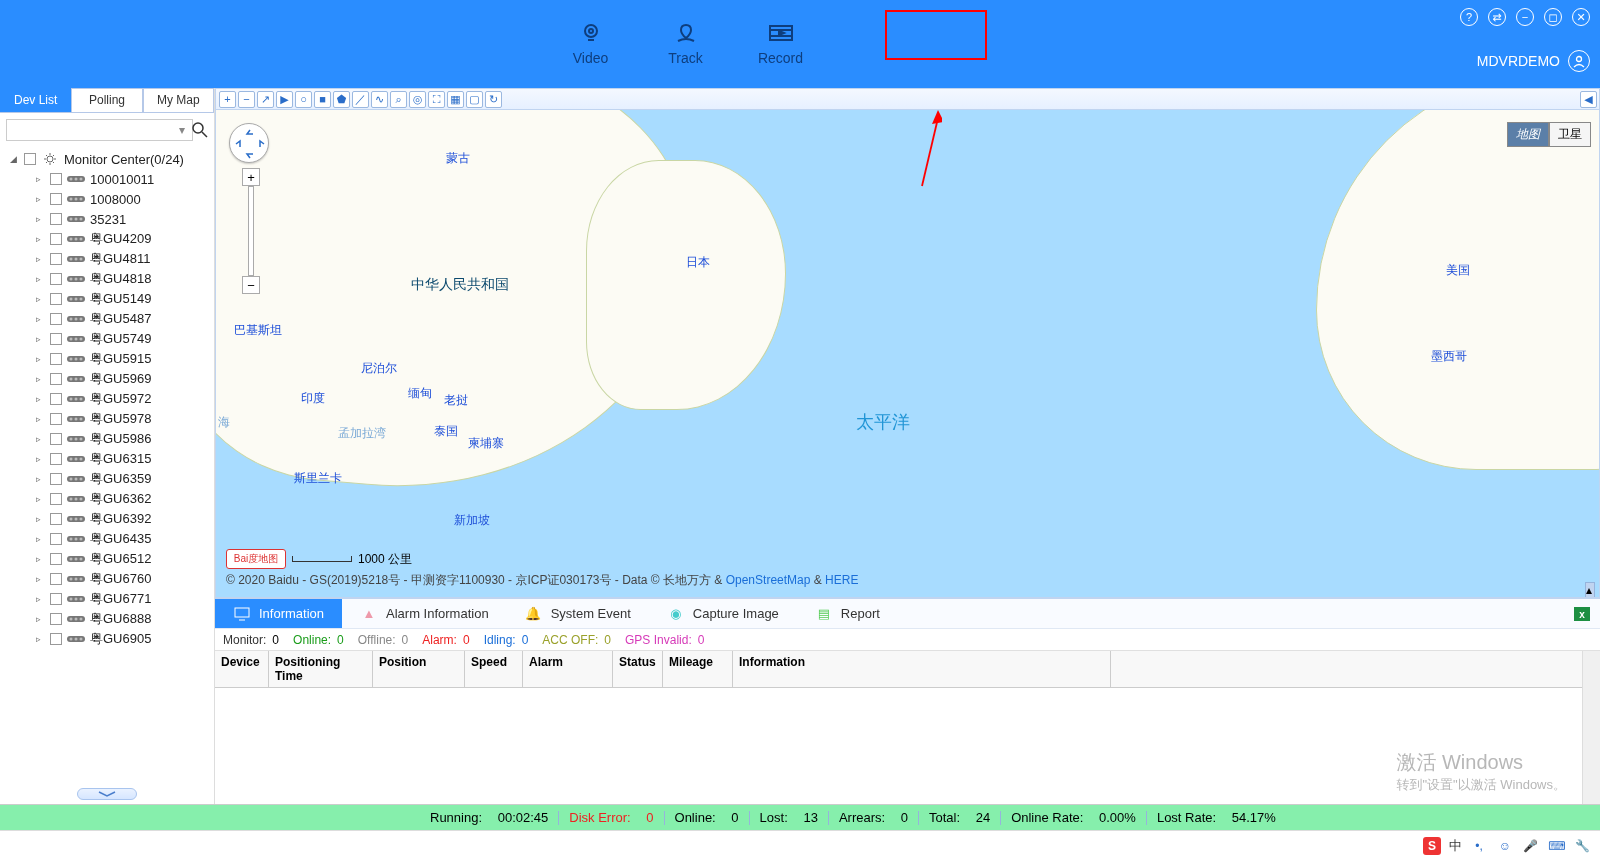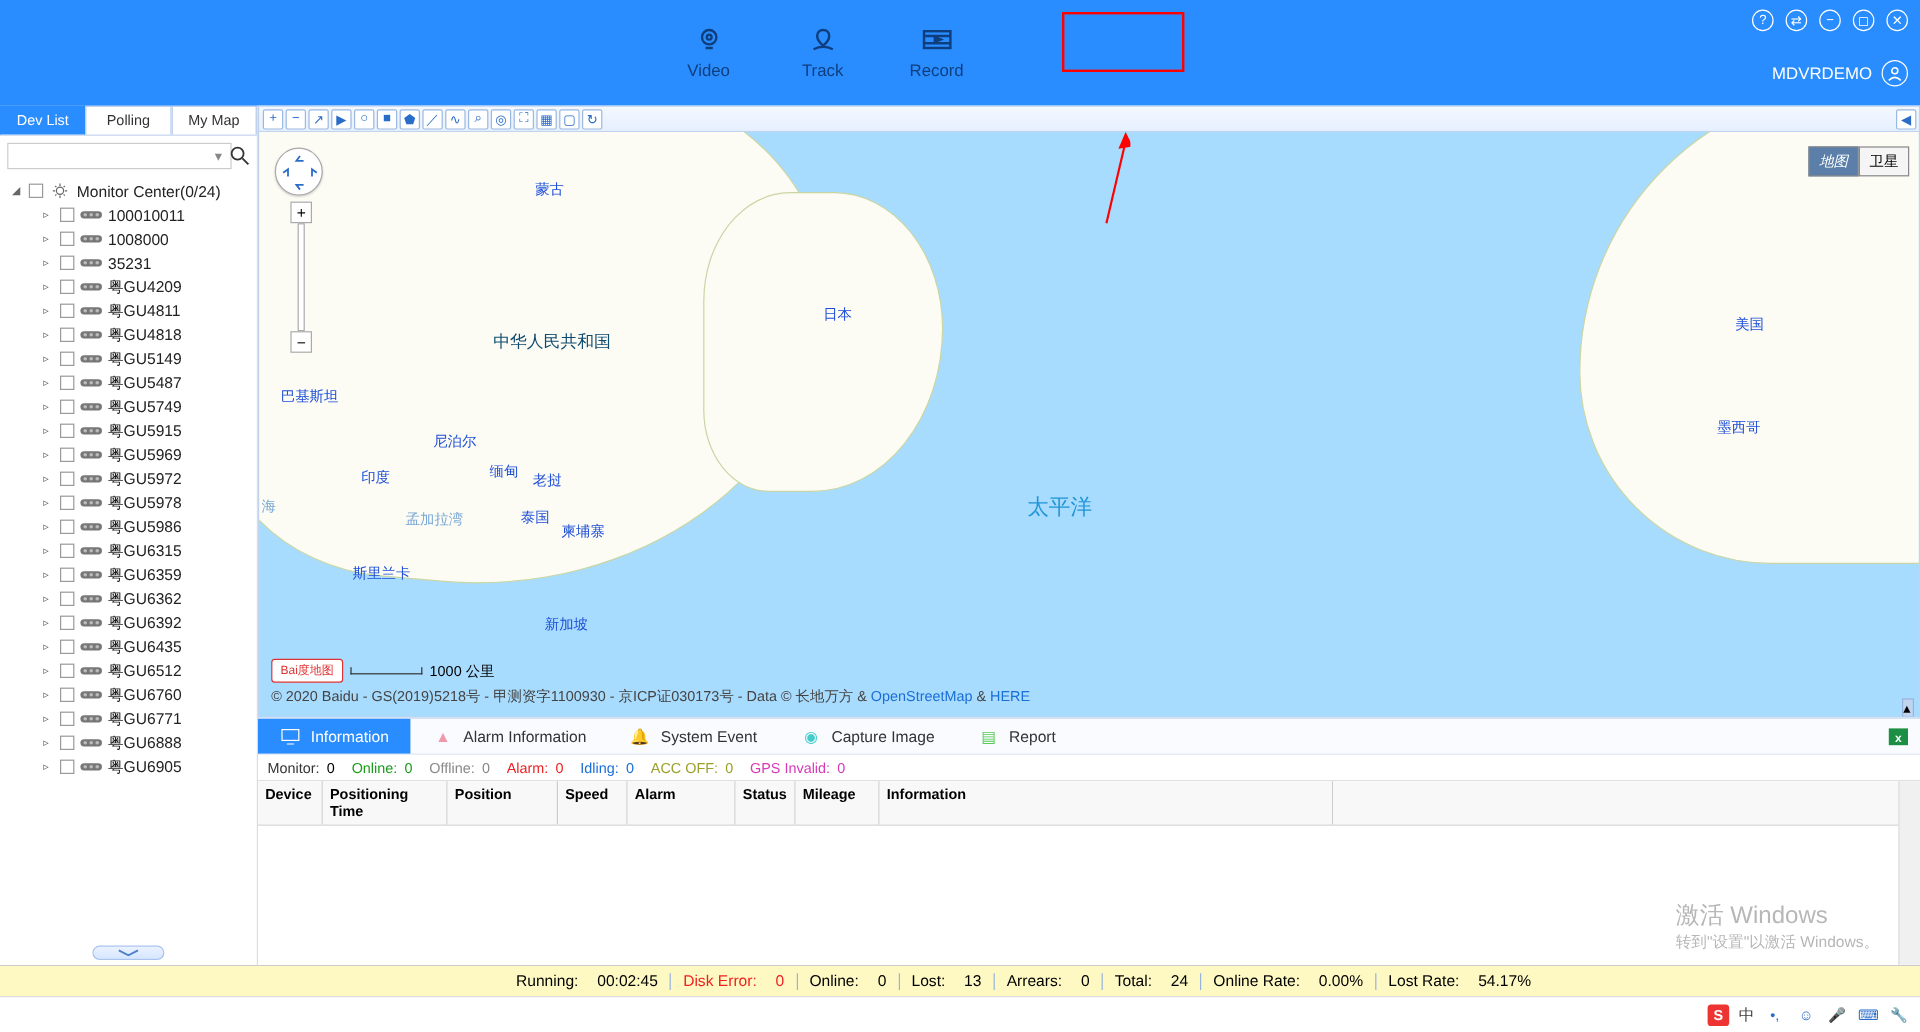--- a/index.html
+++ b/index.html
@@ -365,21 +365,21 @@
 
 .watermark {
   position:absolute;right:34px;bottom:10px;text-align:left;color:#b7b7b7;
 }
 .watermark .w1{font-size:20px;}
 .watermark .w2{font-size:13px;}
 
 
 .statusbar {
   height: 26px;
-  background:#fef9c3;
+  background:#86efac;
   border-top:1px solid #ccc;
   display:flex;align-items:center;
   padding-left: 430px;
   gap: 10px;
   font-size:13px;
 }
 .statusbar .seg { display:flex;gap:6px;align-items:center; }
 .statusbar .red { color:#e22; }
 .statusbar .sep { width:1px;height:14px;background:#96b4dc;}
 

